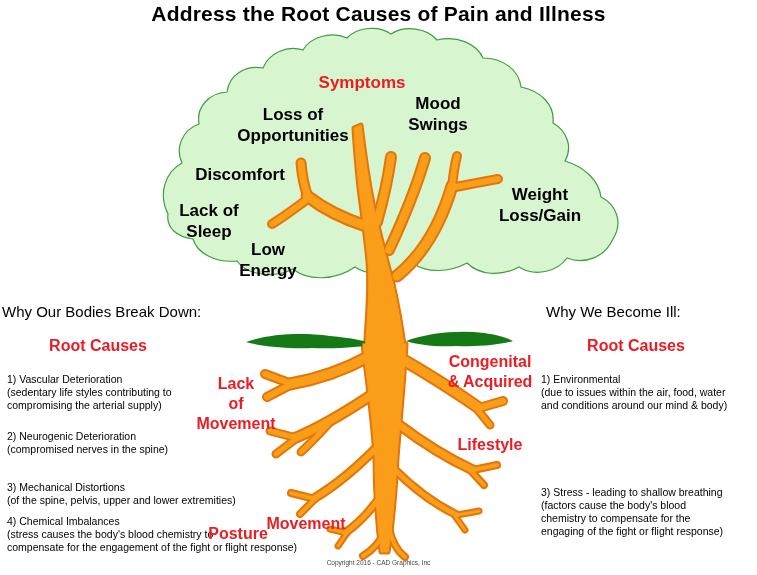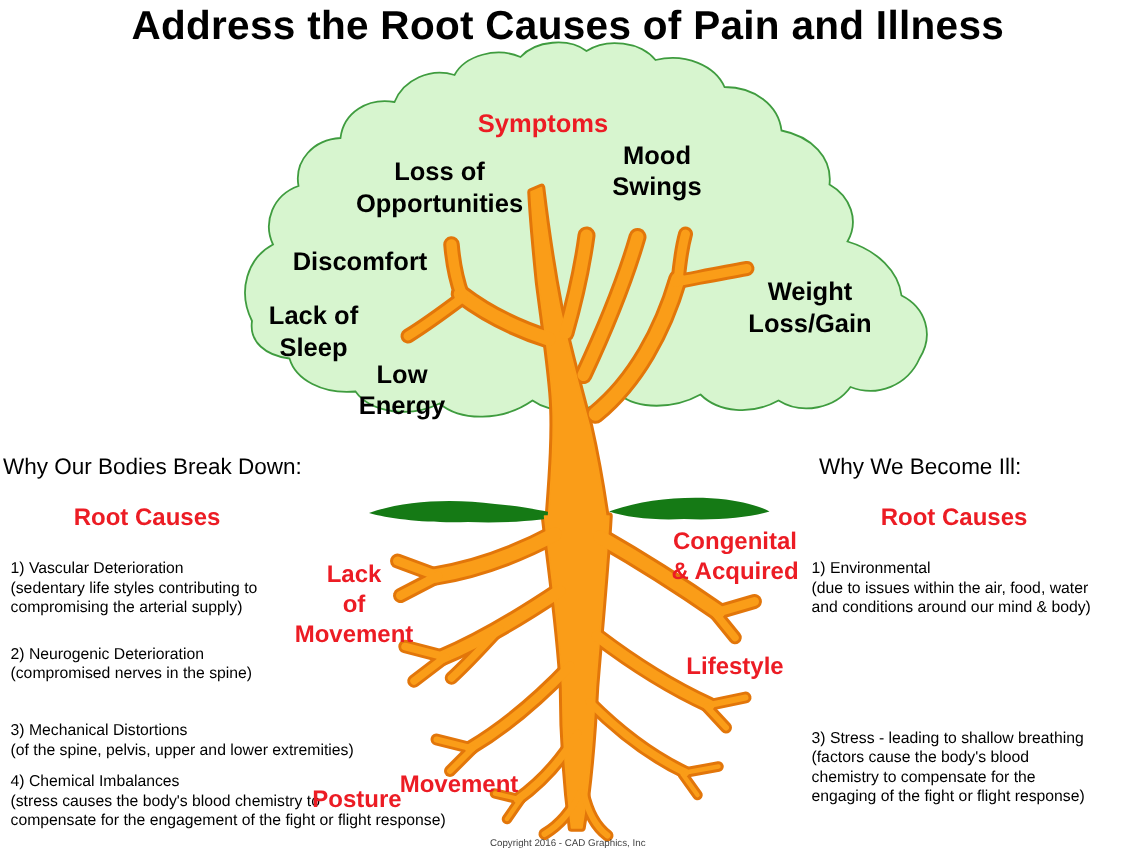--- a/index.html
+++ b/index.html
@@ -11,21 +11,21 @@
     height: 575px;
     background: #ffffff;
     overflow: hidden;
   }
   .stage svg { position: absolute; left: 0; top: 0; }
   .title {
     position: absolute;
     left: 0; top: 2px;
     width: 100%;
     text-align: center;
-    font-size: 27px;
+    font-size: 21px;
     font-weight: bold;
     color: #000000;
     letter-spacing: 0.2px;
   }
   .lbl {
     position: absolute;
     transform: translateX(-50%);
     font-weight: bold;
     text-align: center;
     white-space: pre-line;

